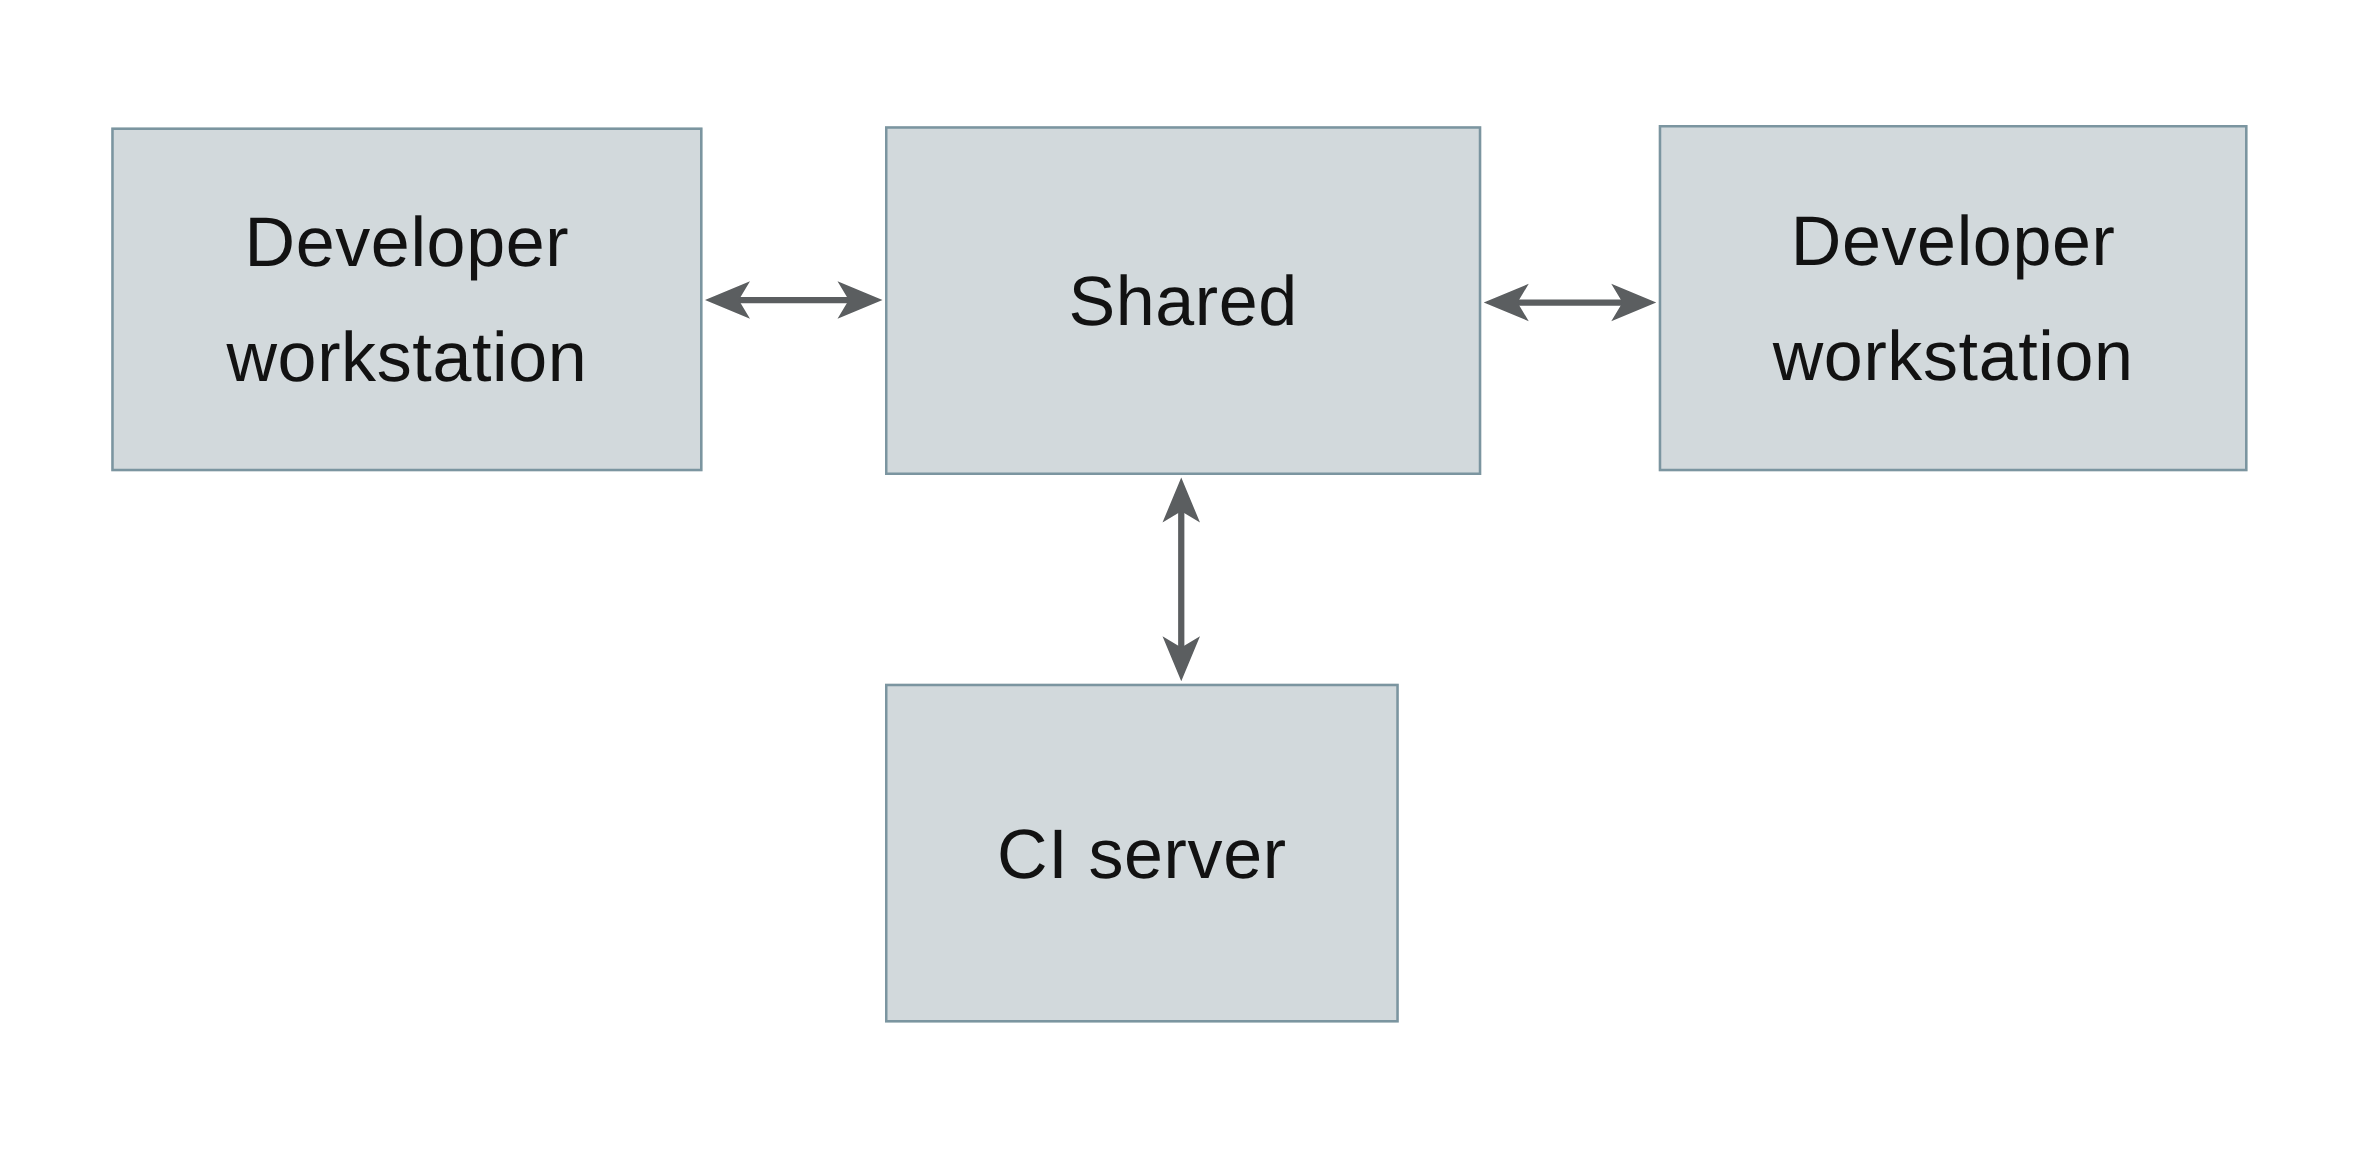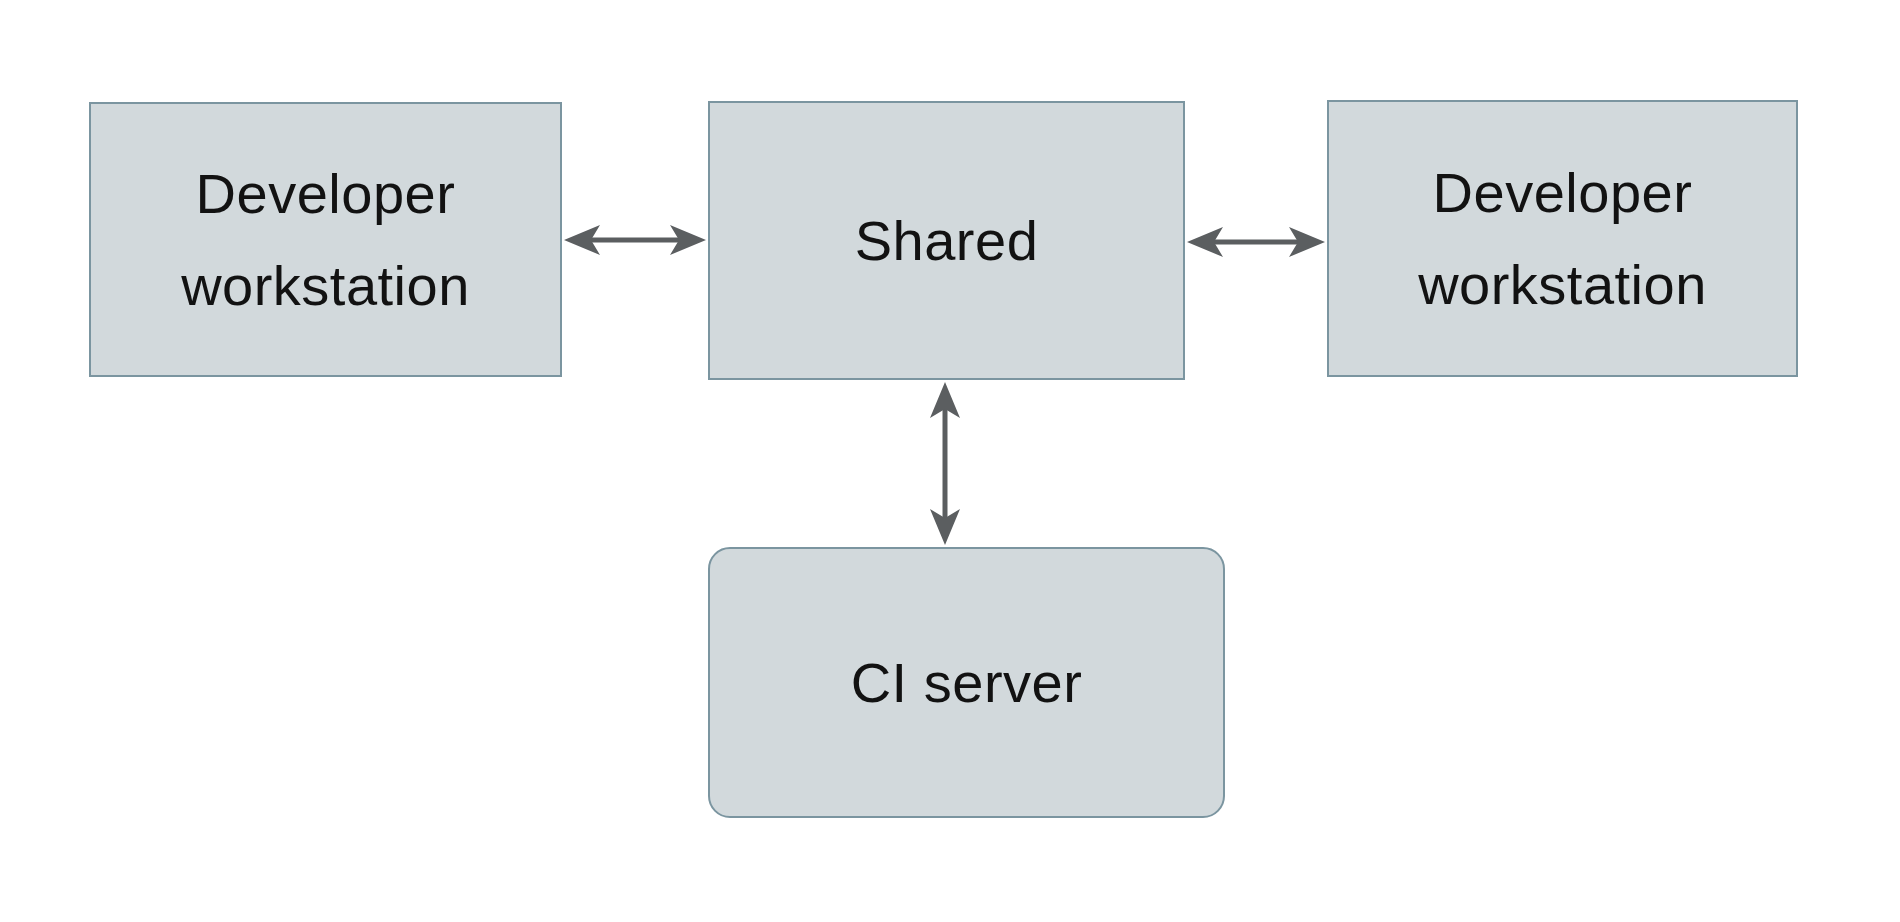--- a/index.html
+++ b/index.html
@@ -31,21 +31,21 @@
     font-size: 56px;
     line-height: 92px;
     color: #121212;
     letter-spacing: 0.5px;
     white-space: nowrap;
     text-align: right;
   }
   .node-dev-left    { left: 89px;   top: 102px; width: 473px; height: 275px; }
   .node-shared-cache{ left: 708px;  top: 101px; width: 477px; height: 279px; }
   .node-dev-right   { left: 1327px; top: 100px; width: 471px; height: 277px; }
-  .node-ci-server   { left: 708px;  top: 547px; width: 517px; height: 271px; border-radius: 22px; }
+  .node-ci-server   { left: 708px;  top: 547px; width: 411px; height: 271px; }
 
   .edge {
     position: absolute;
   }
   .edge-left     { left: 562px;  top: 216px; width: 146px; height: 48px; }
   .edge-right    { left: 1185px; top: 218px; width: 142px; height: 48px; }
   .edge-vertical { left: 922px;  top: 380px; width: 46px;  height: 167px; }
   .edge svg { display: block; width: 100%; height: 100%; }
   .edge .shaft { stroke: #5b5e60; stroke-width: 5; }
   .edge .head  { fill: #5b5e60; stroke: none; }

